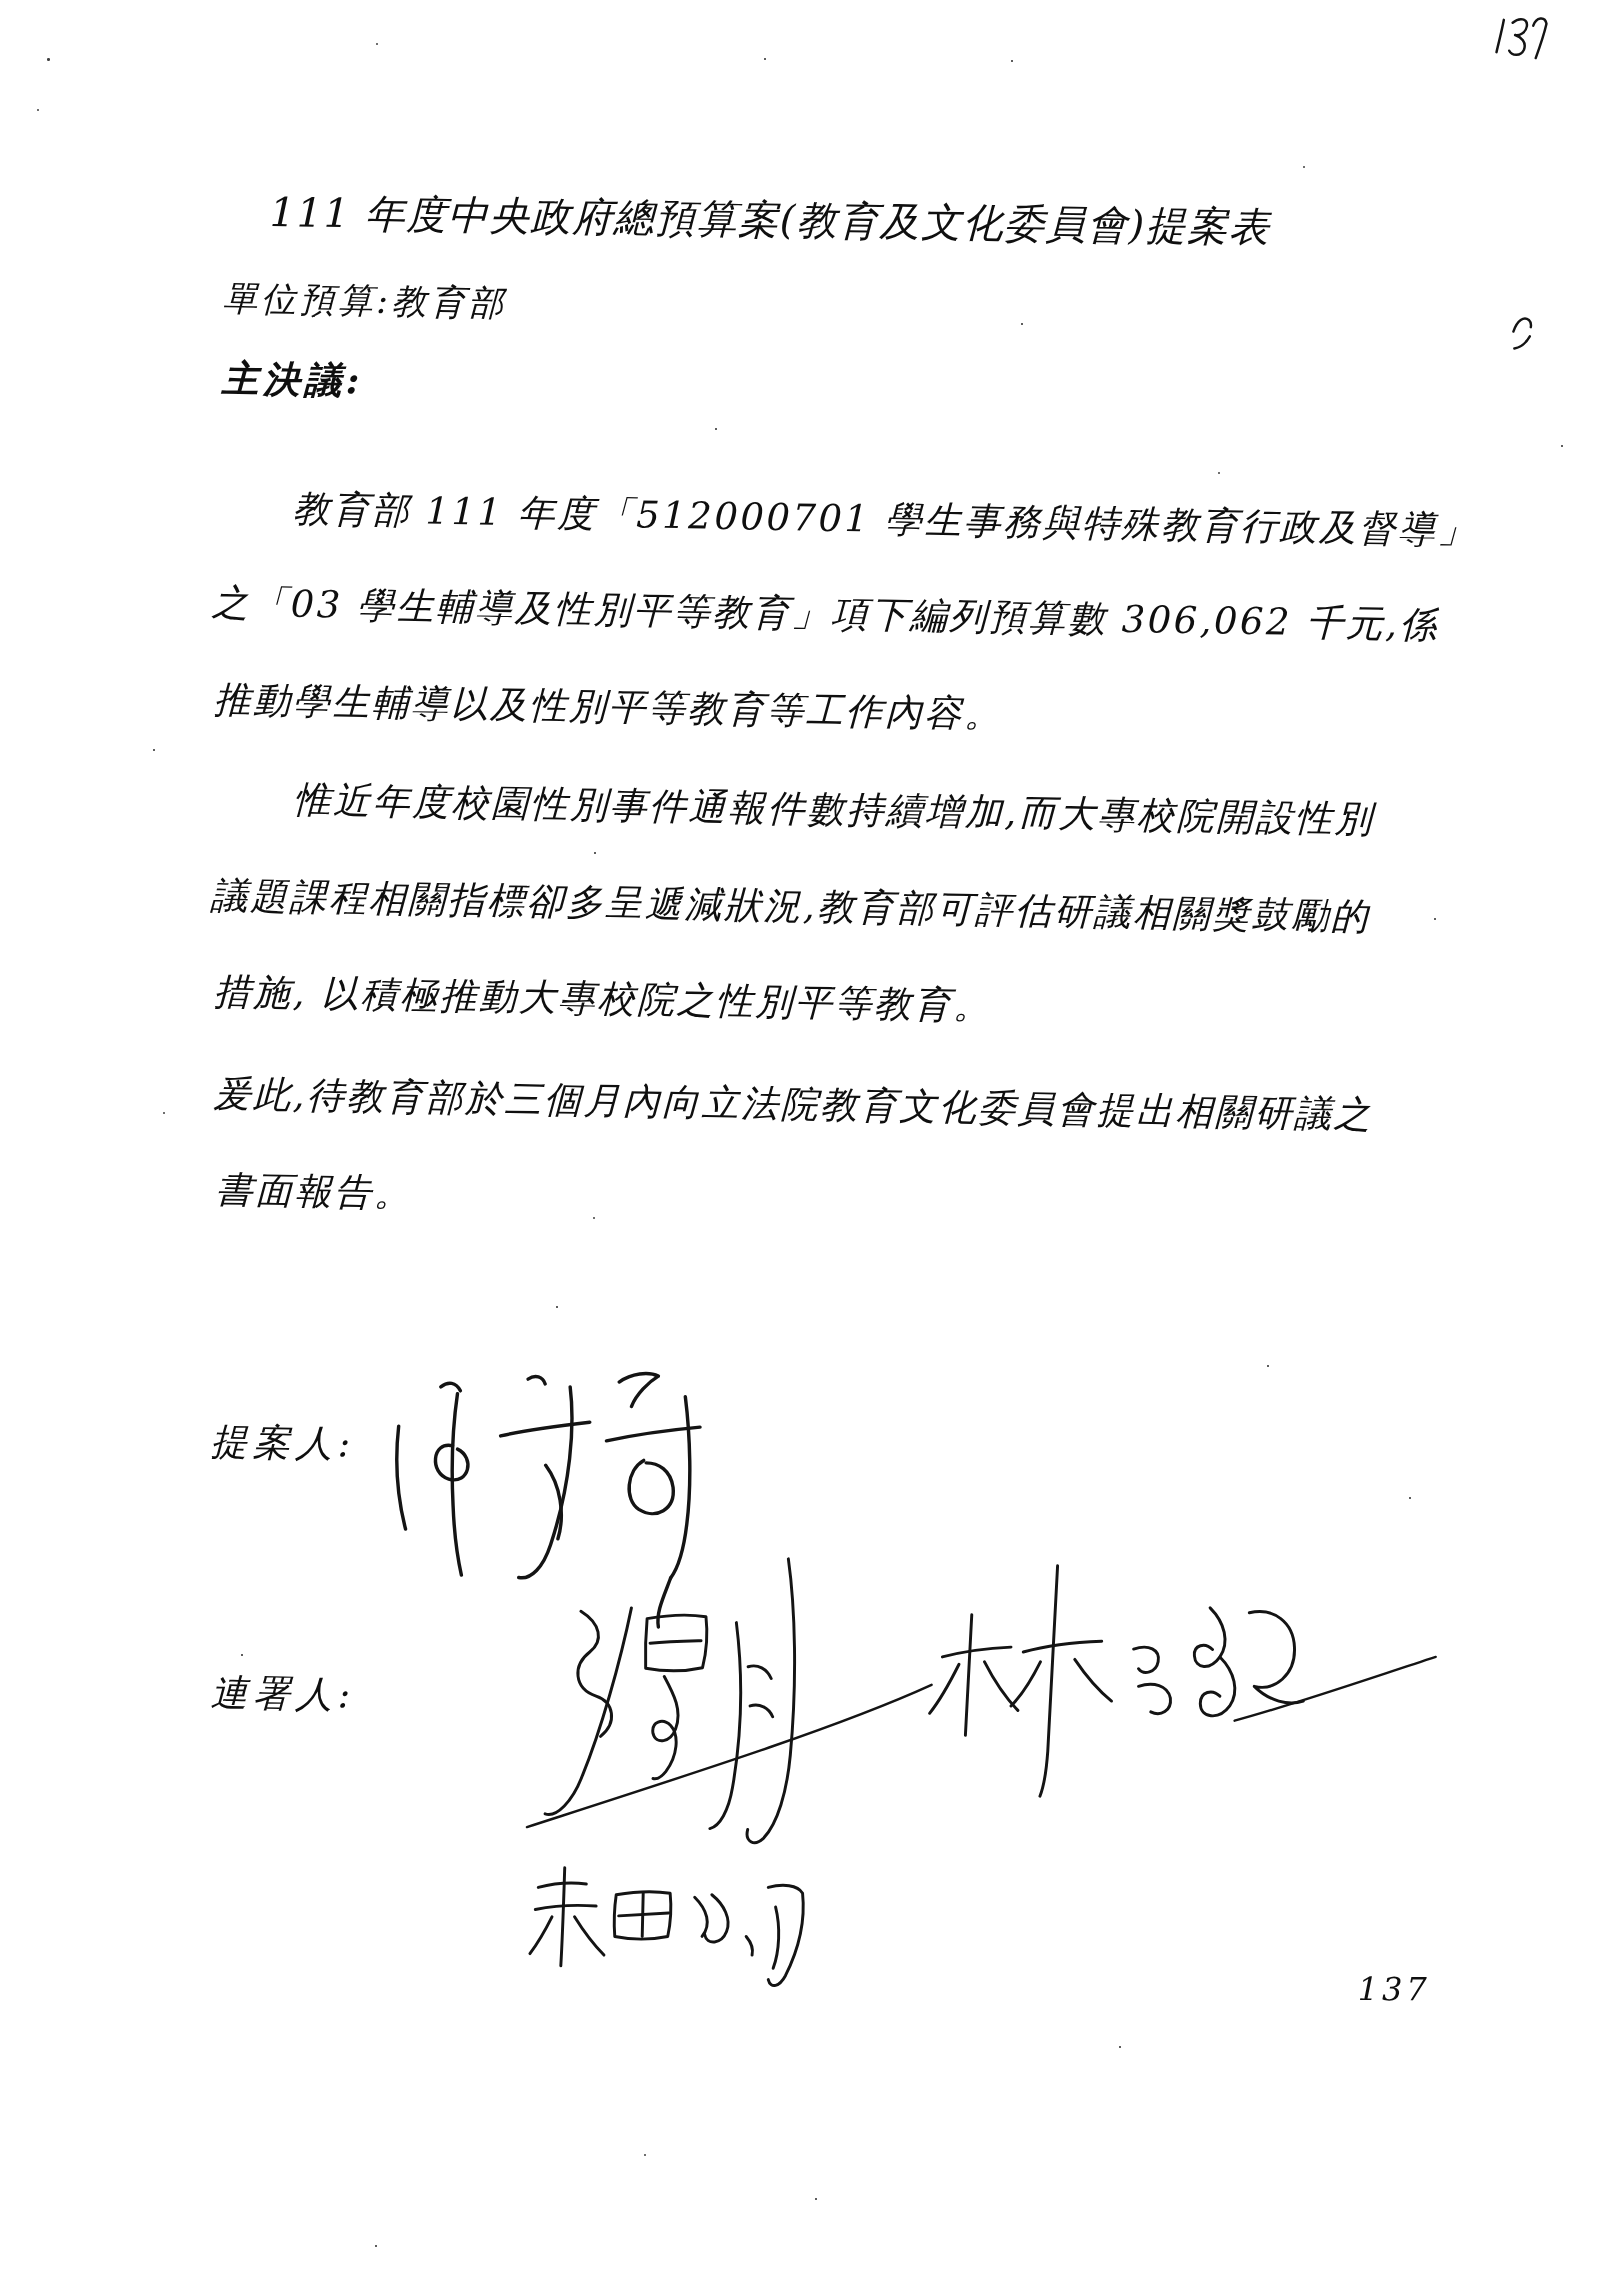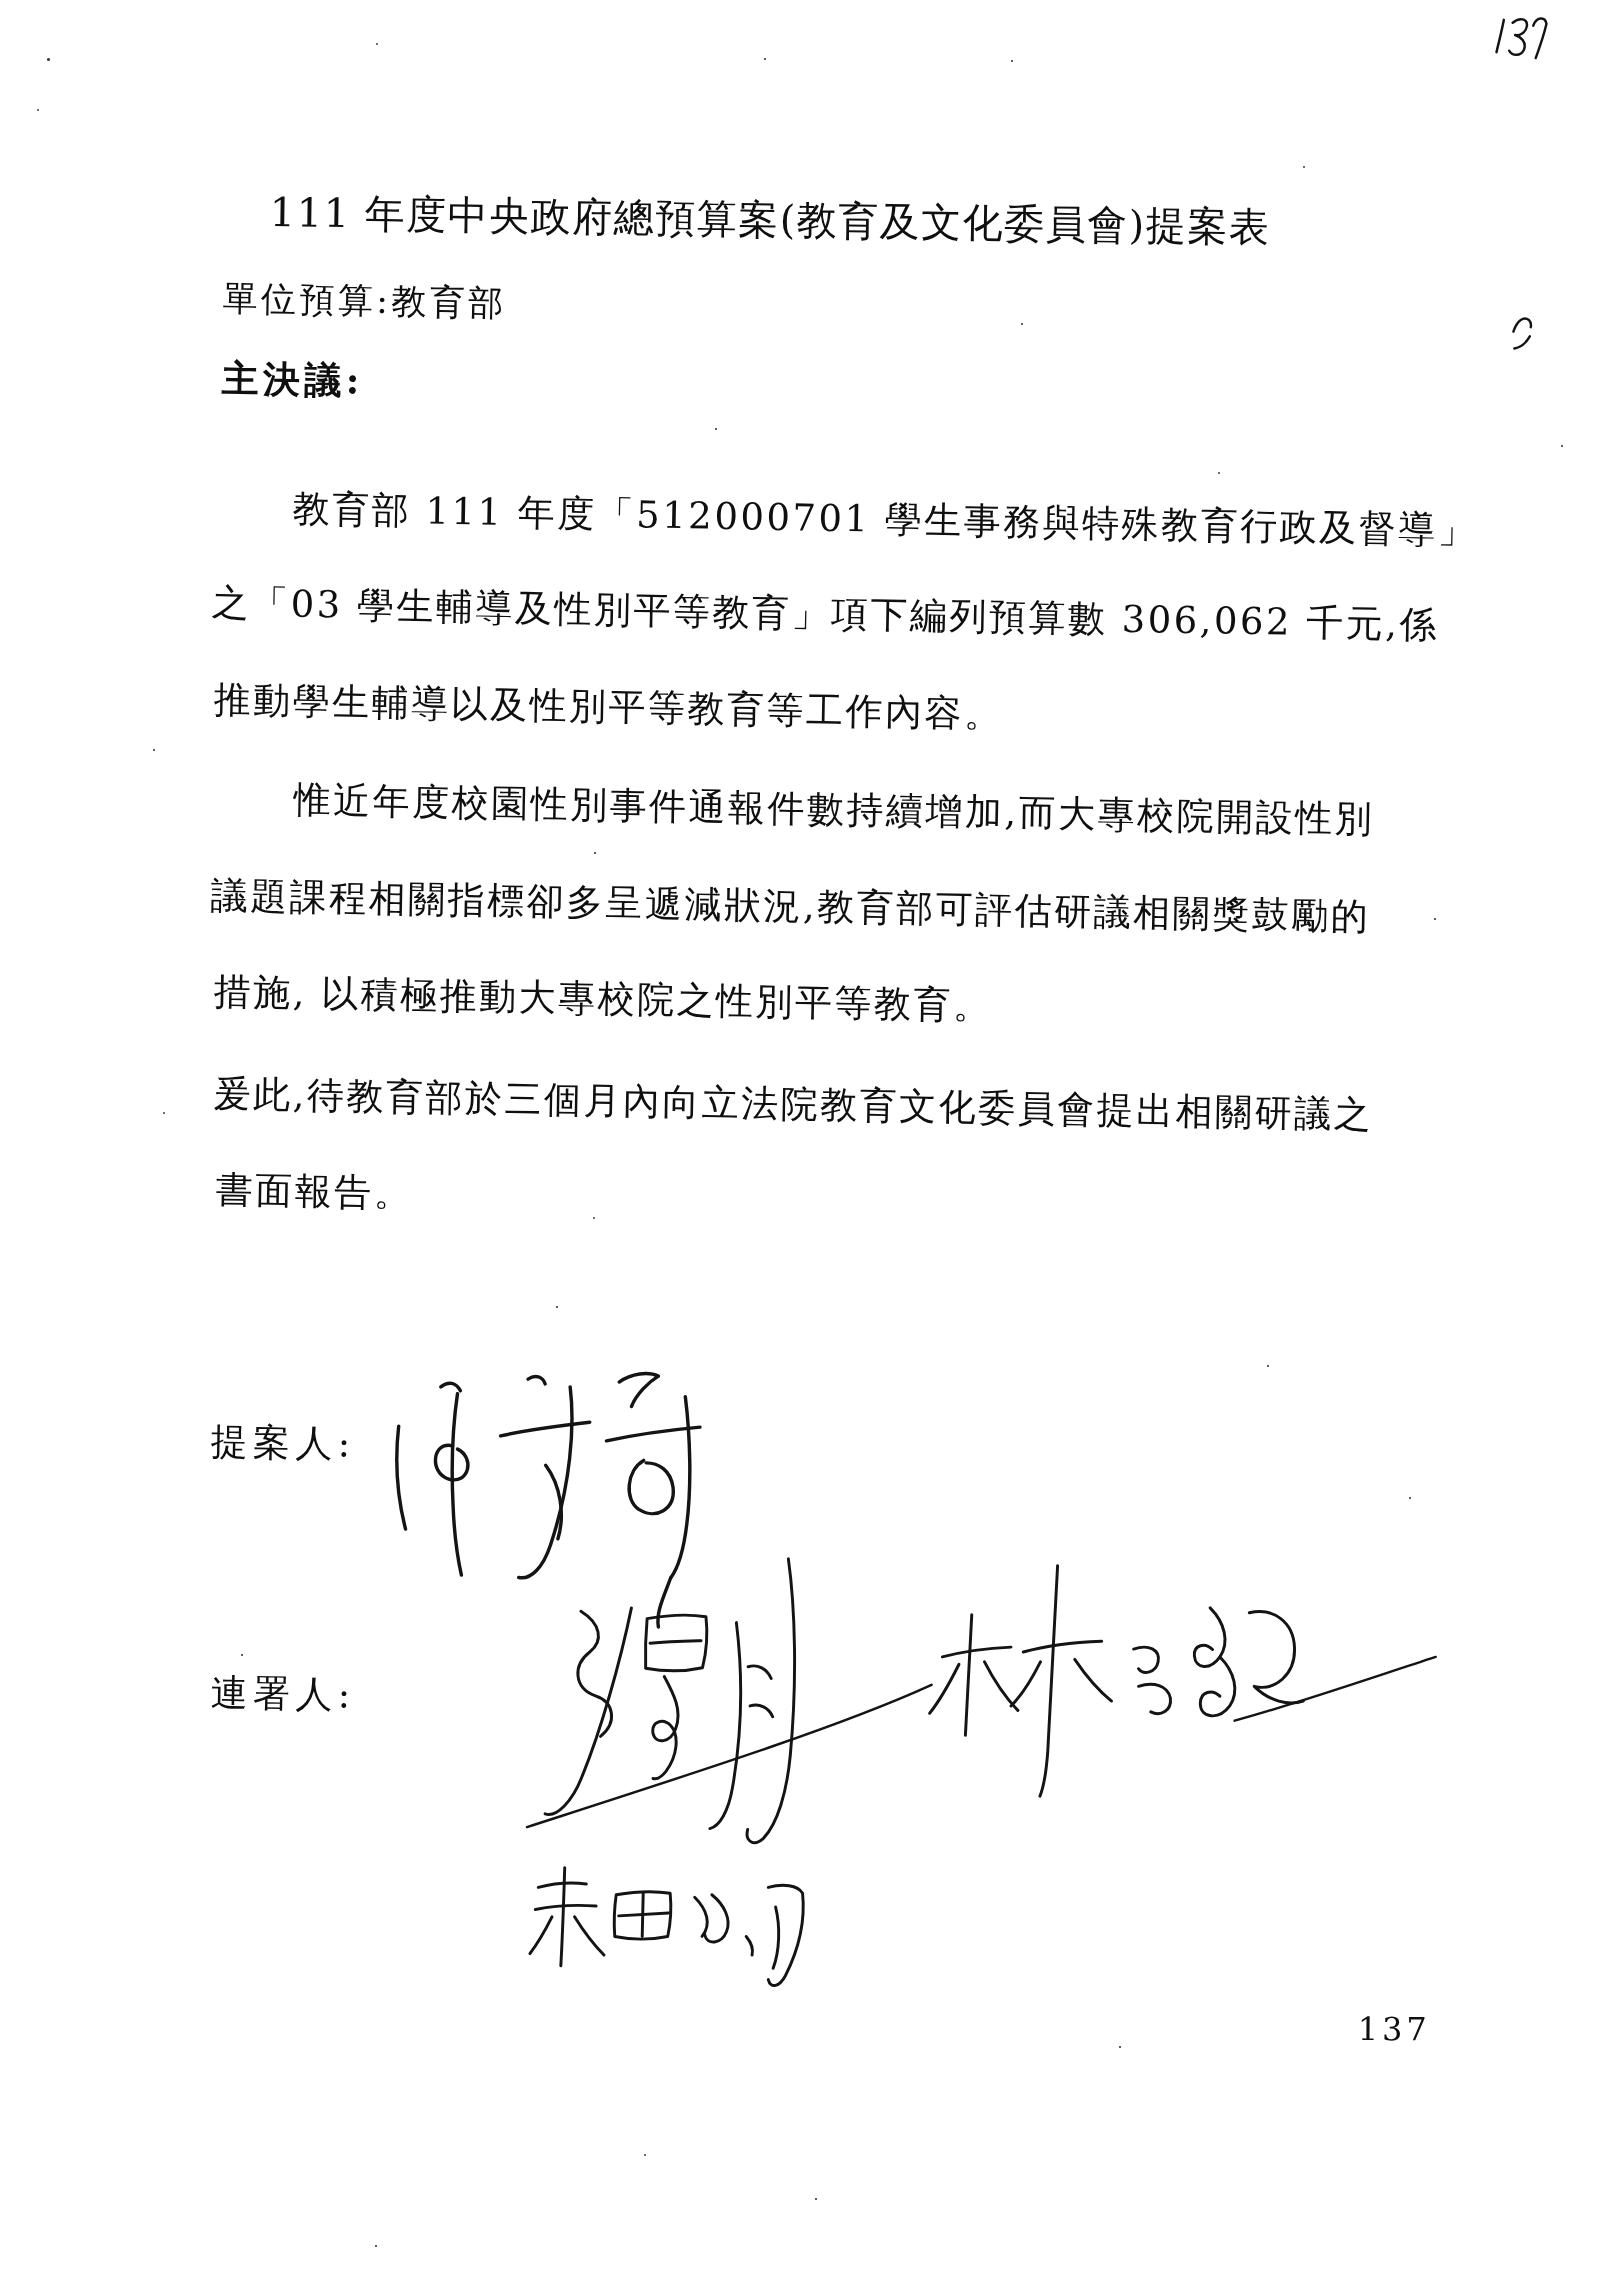--- a/index.html
+++ b/index.html
@@ -4,20 +4,21 @@
 <style>
   html,body { margin:0; padding:0; background:#e8e8e8; }
   .page {
     position:relative;
     width:1624px; height:2295px;
     margin:0 auto;
     background:#ffffff;
     overflow:hidden;
     font-family:"DejaVu Serif","Liberation Serif",serif;
     color:#0f0f0f;
+    font-style:italic;
   }
   .line {
     position:absolute;
     white-space:pre;
     transform-origin:0 0;
     transform:rotate(1.05deg);
     font-size:37px;
     letter-spacing:2.5px;
     line-height:1;
   }
@@ -128,21 +129,21 @@
     <path stroke-width="6" d="M237,713 C277,706 317,705 347,710 C350,740 348,770 342,798 C302,806 264,804 234,798 C232,770 233,740 237,713"></path>
     <path stroke-width="6" d="M242,756 L344,750"></path>
     <path stroke-width="6" d="M292,710 L290,798"></path>
     <path stroke-width="6" d="M397,718 C422,743 432,773 412,798"></path>
     <path stroke-width="6" d="M432,713 C457,733 472,763 462,788 C452,813 422,818 417,793"></path>
     <path stroke-width="6" d="M502,798 C512,810 517,823 514,836"></path>
     <path stroke-width="6" d="M547,698 C577,690 607,693 617,710 C622,758 612,818 582,878 C570,900 552,906 547,886"></path>
     <path stroke-width="6" d="M562,738 C572,778 570,828 557,863"></path>
   </svg>
 
-  <div class="line pagenum-line" style="left:1358px; top:1973px;margin-top:40px;">137</div>
+  <div class="line pagenum-line" style="left:1358px; top:1973px;">137</div>
 
   <div class="dot" style="left:47px;  top:58px;  width:2.5px; height:2.5px;"></div>
   <div class="dot" style="left:37px;  top:109px;  width:2px; height:2px;"></div>
   <div class="dot" style="left:376px; top:43px;   width:2px; height:2px;"></div>
   <div class="dot" style="left:764px;top:58px;  width:1.5px; height:1.5px;"></div>
   <div class="dot" style="left:1011px;top:60px;  width:1.5px; height:1.5px;"></div>
   <div class="dot" style="left:1303px;top:166px;  width:2px; height:2px;"></div>
   <div class="dot" style="left:715px;top:428px;  width:1.5px; height:1.5px;"></div>
   <div class="dot" style="left:313px; top:315px;  width:1.5px; height:1.5px;"></div>
   <div class="dot" style="left:1021px;top:323px;  width:1.5px; height:1.5px;"></div>

